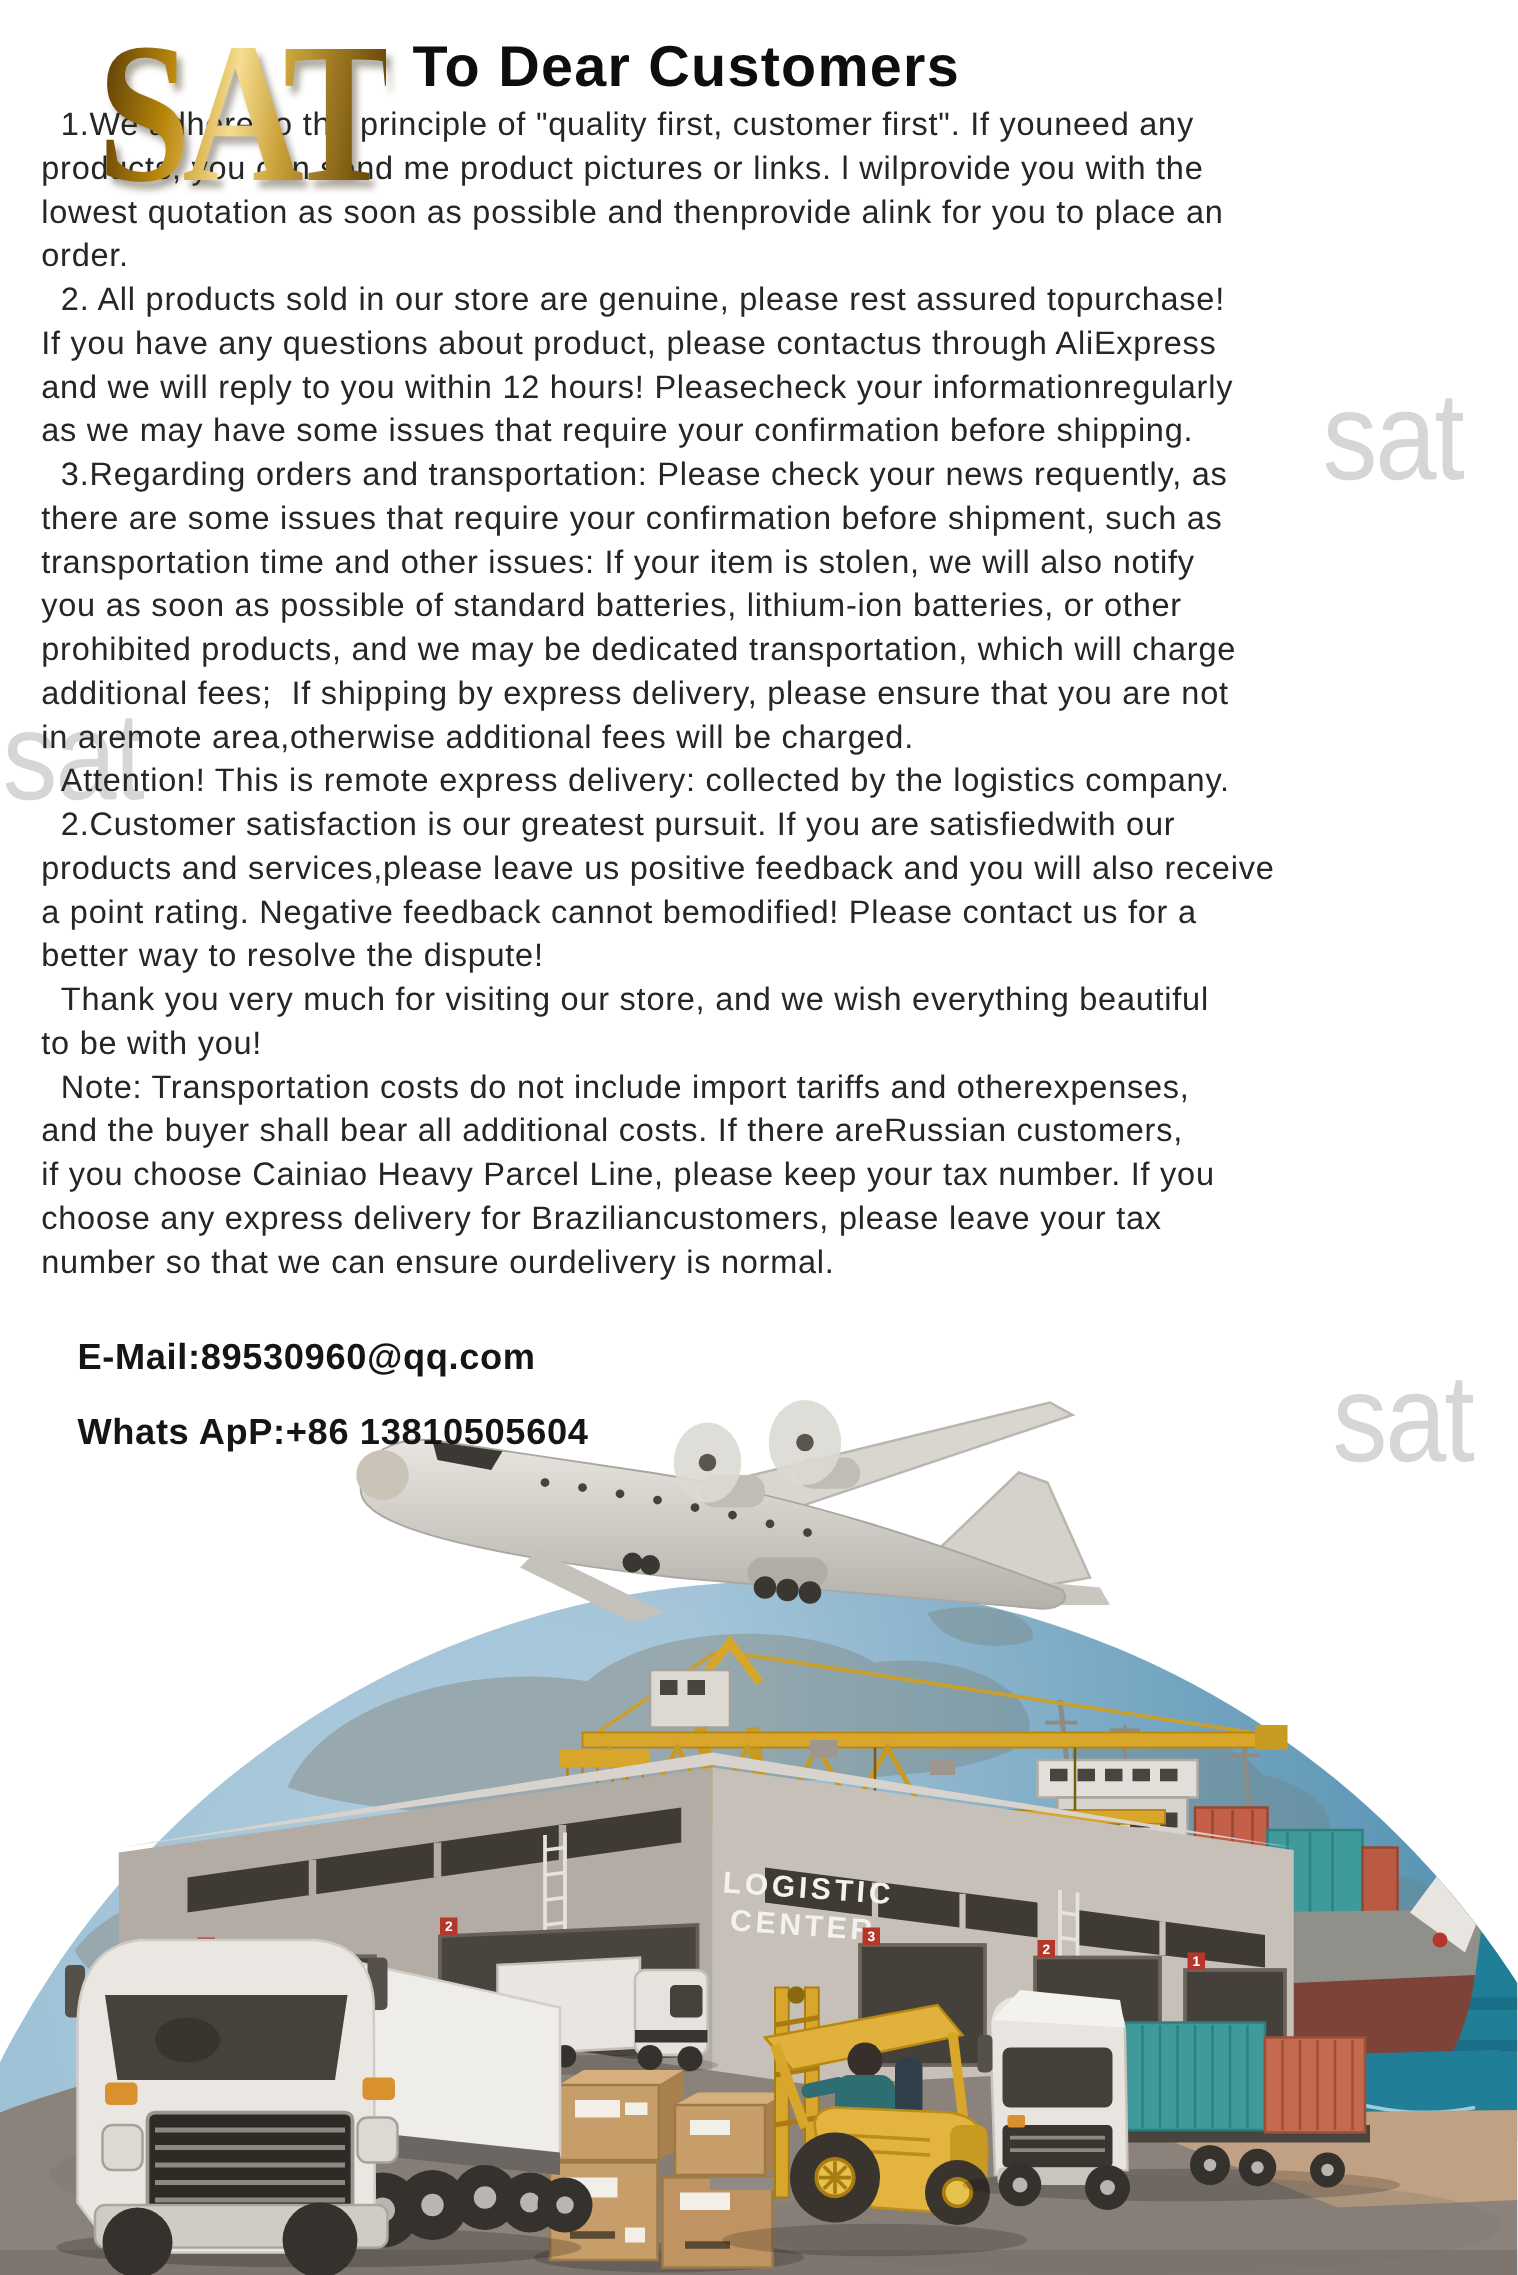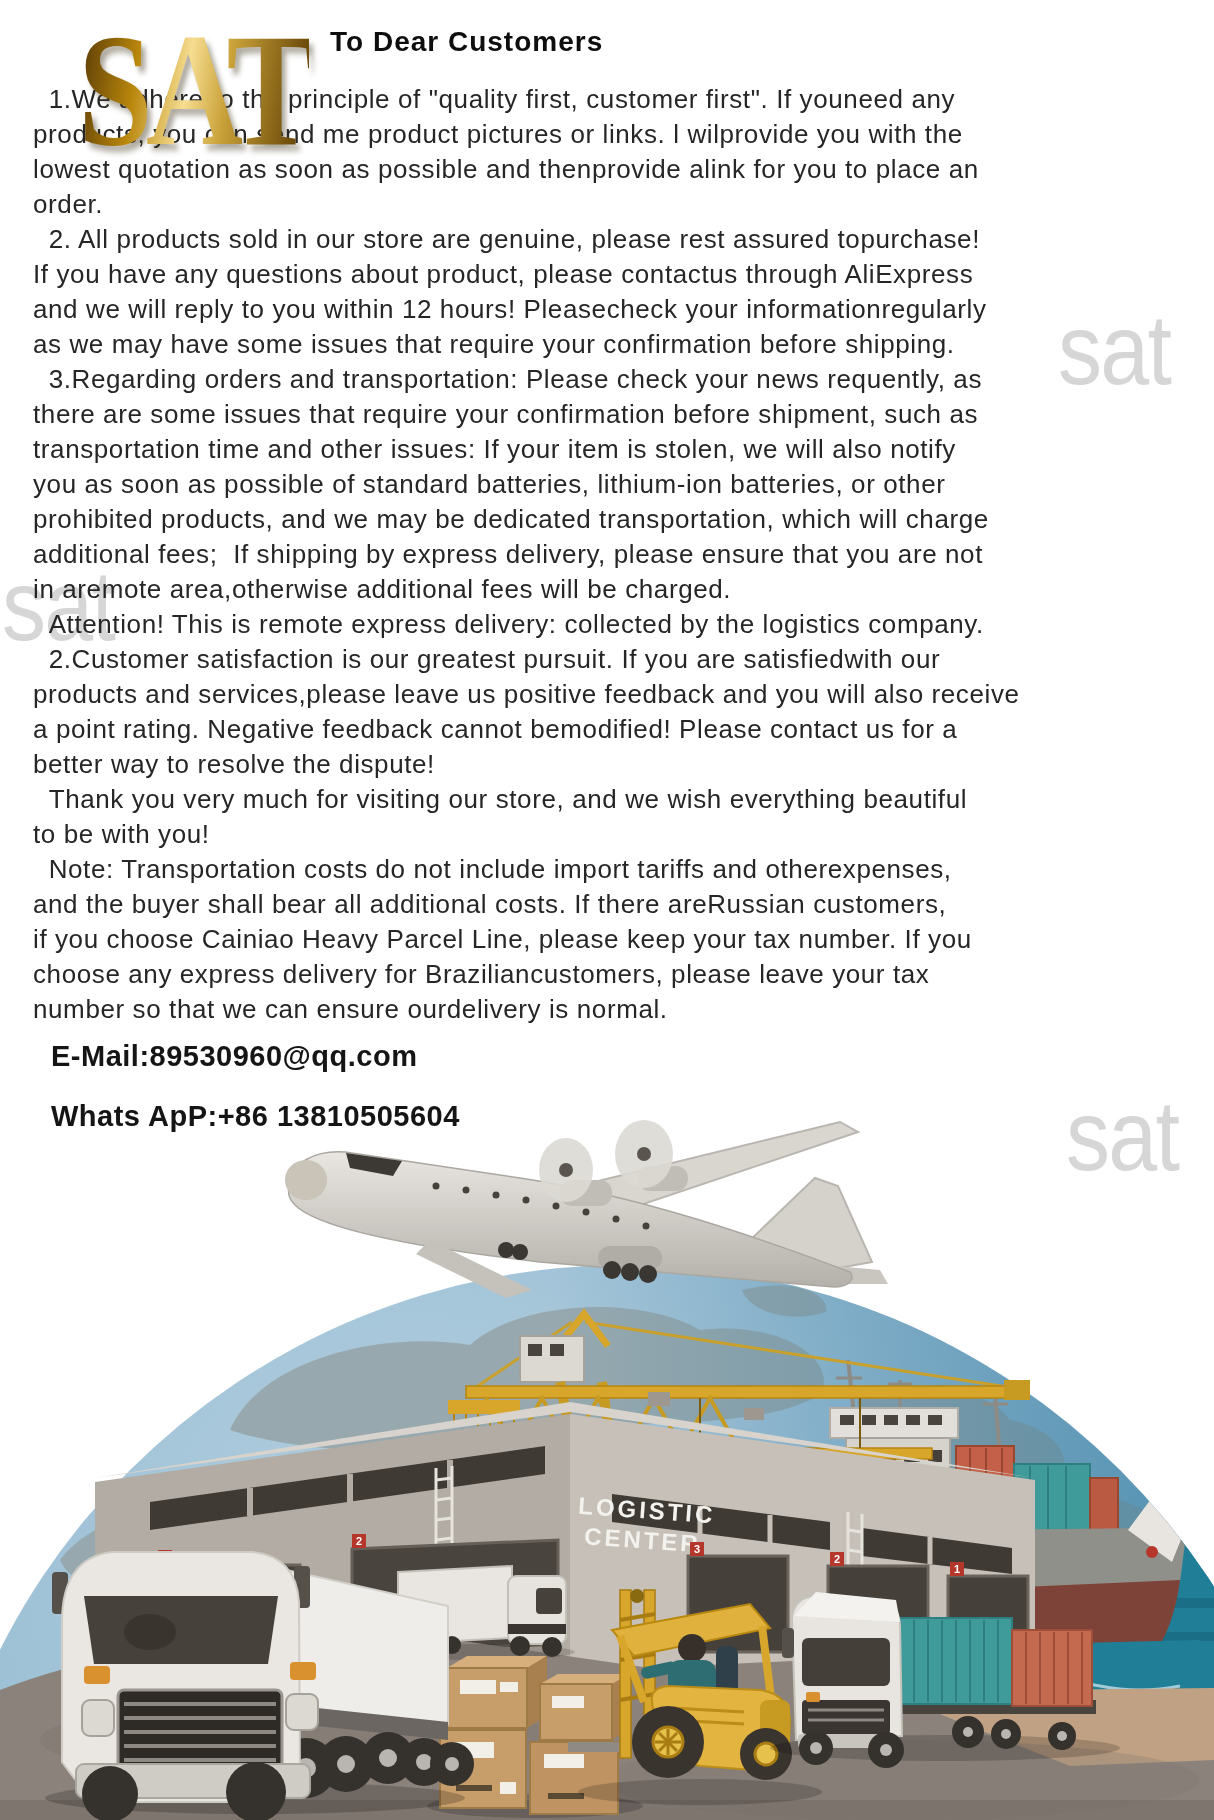--- a/index.html
+++ b/index.html
@@ -12,27 +12,27 @@
   .wm2{left:2px;top:548px;}
   .wm3{left:1066px;top:1078px;}
   .logo{position:absolute;left:78px;top:10px;z-index:3;
         font-family:"Liberation Serif", serif;font-weight:bold;font-size:160px;line-height:1;
         letter-spacing:-8px;transform:scaleX(.84);transform-origin:left top;color:#c79b30;
         filter:drop-shadow(5px 6px 3px rgba(70,60,35,.45));}
   @supports ((-webkit-background-clip:text) or (background-clip:text)){
     .logo{background:linear-gradient(100deg,#5f3f07 4%,#b8860b 26%,#f6dd90 47%,#caa23a 63%,#6e4c0a 92%);
           -webkit-background-clip:text;background-clip:text;color:transparent;}
   }
-  .title{position:absolute;left:330px;top:26px;z-index:2;font-size:28px;font-weight:bold;
+  .title{position:absolute;left:330px;top:26px;z-index:2;font-size:46px;font-weight:bold;
         color:#0e0e0e;letter-spacing:1px;}
   .notice{position:absolute;left:33px;top:82px;width:1172px;z-index:2;
         font-size:26px;line-height:35px;letter-spacing:.6px;color:#262626;}
   .notice p{margin:0;white-space:pre-wrap;}
-  .contact{position:absolute;left:51px;z-index:2;font-size:29px;font-weight:bold;color:#151515;
-        letter-spacing:.5px;}
+  .contact{position:absolute;left:62px;z-index:2;font-size:29px;font-weight:bold;color:#151515;
+        letter-spacing:.5px;margin-top:30px;}
   .email{top:1040px;}
   .whats{top:1100px;}
   .scene{position:absolute;left:0;top:940px;z-index:0;}
 </style>
 </head>
 <body>
 
 <div class="page">
 
   <span class="watermark wm1">sat</span>

